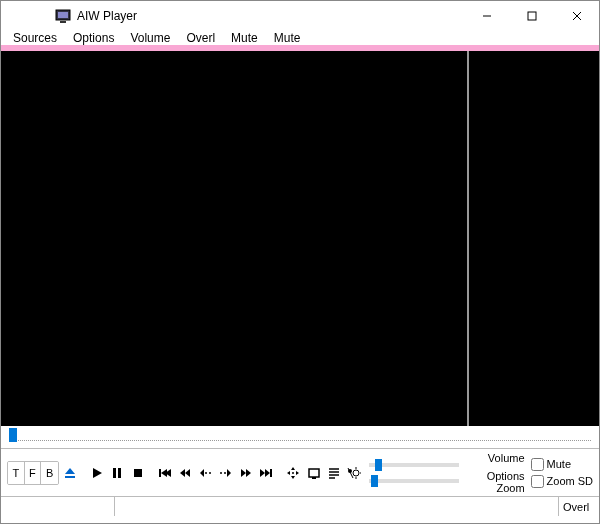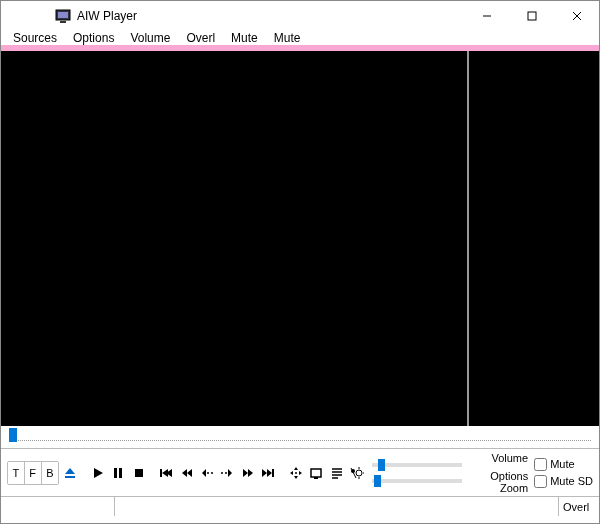--- a/index.html
+++ b/index.html
@@ -199,21 +199,21 @@
     <span>Volume</span>
     <span>Options Zoom</span>
   </div>
   <div class="checks-col">
     <label>
         <input type="checkbox" style="">
         <span>Mute</span>
       </label>
     <label>
         <input type="checkbox" style="">
-        <span>Mute SD</span>
+        <span>Zoom SD</span>
       </label>
   </div>
 </div>
 
 <div class="statusbar">
   <div class="status-cell" style="width:70px"></div>
   <div class="status-cell wide"></div>
   <div class="status-cell" style="width:40px;border-right:none">Overl</div>
 </div>
 

